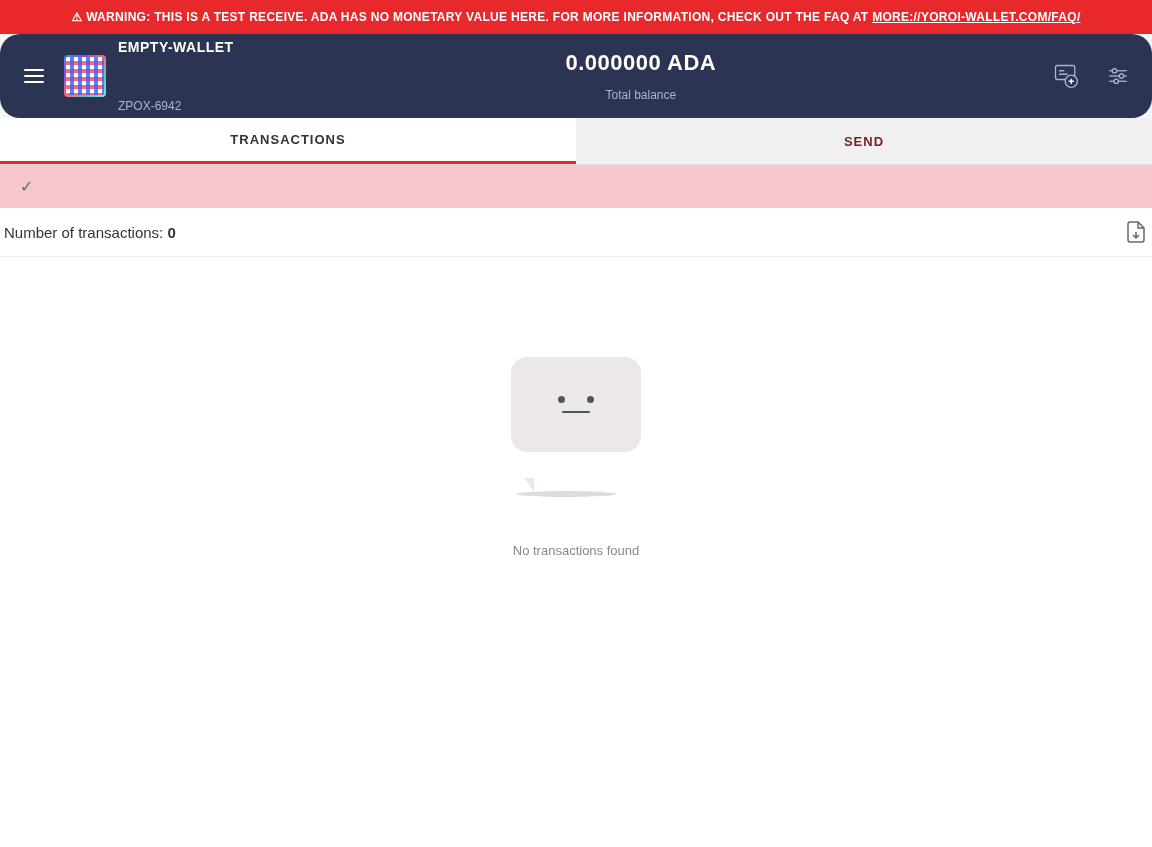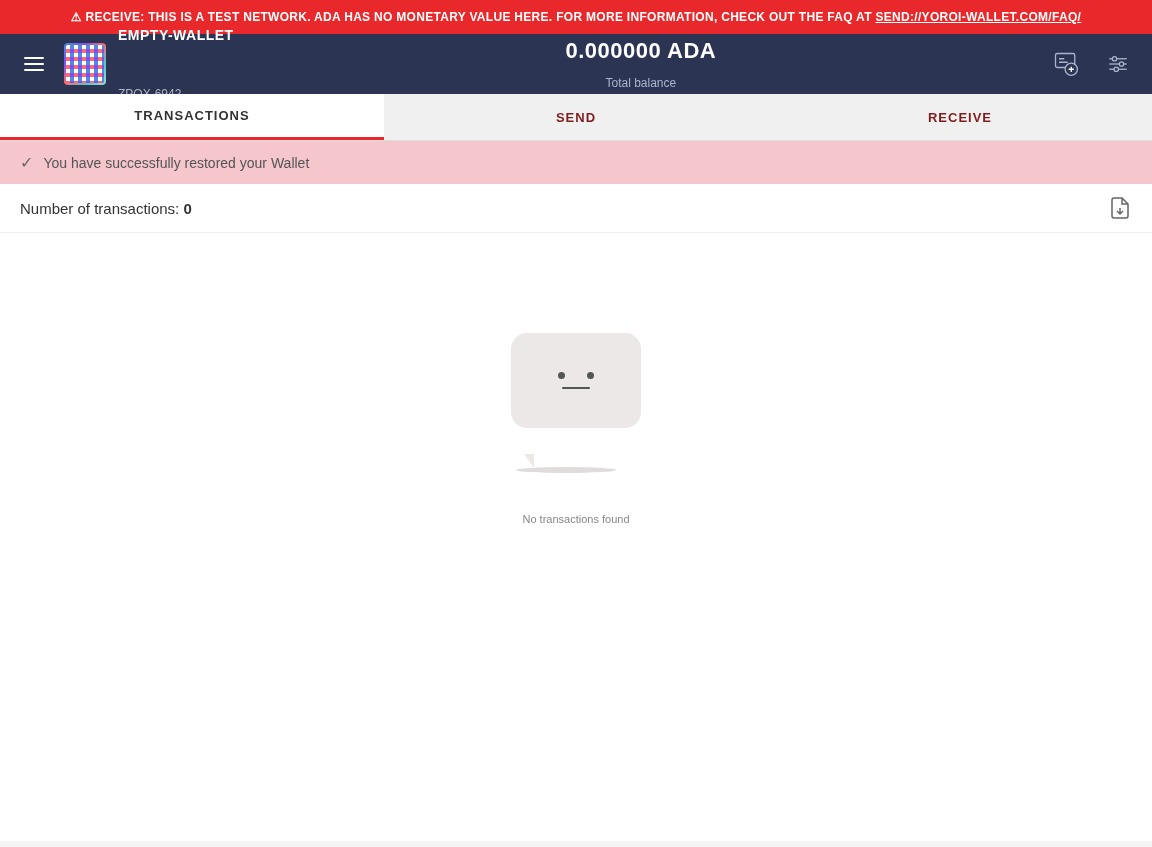--- a/index.html
+++ b/index.html
@@ -19,21 +19,22 @@
       color: white;
       text-decoration: underline;
     }
 
     
     .header {
       background: #2b3452;
       display: flex;
       align-items: center;
       padding: 8px 16px;
-      height: 60px;
+      height: 84px;
+      border-radius: 20px;
     }
     .header-left {
       display: flex;
       align-items: center;
       gap: 12px;
       flex: 0 0 auto;
     }
     .hamburger-icon {
       color: white;
       cursor: pointer;
@@ -160,21 +161,21 @@
     .content {
       background: white;
       min-height: calc(847px - 68px - 36px - 44px - 42px);
     }
 
     
     .tx-header {
       display: flex;
       align-items: center;
       justify-content: space-between;
-      padding: 12px 20px;
+      padding: 12px 4px;
       border-bottom: 1px solid #eee;
       background: white;
     }
     .tx-count {
       font-size: 15px;
       color: #333;
     }
     .tx-count strong {
       font-weight: 700;
     }
@@ -252,31 +253,31 @@
       position: absolute;
       bottom: 0;
       left: 20px;
       width: 100px;
       height: 6px;
       background: #e0dcdc;
       border-radius: 50%;
     }
     .empty-text {
       color: #888;
-      font-size: 11px;
-      margin-top: 20px;
+      font-size: 13px;
+      margin-top: 26px;
     }
   </style>
 </head>
 <body>
 
 <div class="warning-banner">
   <span>⚠</span>
-  <span>RECEIVE: THIS IS A TEST NETWORK. ADA HAS NO MONETARY VALUE HERE. FOR MORE INFORMATION, CHECK OUT THE FAQ AT </span>
-  <a href="#">SEND://YOROI-WALLET.COM/FAQ/</a>
+  <span>WARNING: THIS IS A TEST RECEIVE. ADA HAS NO MONETARY VALUE HERE. FOR MORE INFORMATION, CHECK OUT THE FAQ AT </span>
+  <a href="#">MORE://YOROI-WALLET.COM/FAQ/</a>
 </div>
 
 <header class="header">
   <div class="header-left">
     <div class="hamburger-icon">
       <span></span>
       <span></span>
       <span></span>
     </div>
     <div class="wallet-avatar">
@@ -311,26 +312,24 @@
         <circle cx="20" cy="16" r="2.5" fill="#2b3452" stroke="#aab4cc"></circle>
         <circle cx="14" cy="22" r="2.5" fill="#2b3452" stroke="#aab4cc"></circle>
       </svg>
     </div>
   </div>
 </header>
 
 <div class="tabs">
   <button class="tab active">TRANSACTIONS</button>
   <button class="tab">SEND</button>
-  <button class="tab">RECEIVE</button>
 </div>
 
 <div class="success-banner">
   <span class="check-icon">✓</span>
-  <span>You have successfully restored your Wallet</span>
 </div>
 
 <div class="content">
 
   <div class="tx-header">
     <div class="tx-count">
       <span>Number of transactions:</span>
       <strong>0</strong>
     </div>
     <div class="export-btn">

